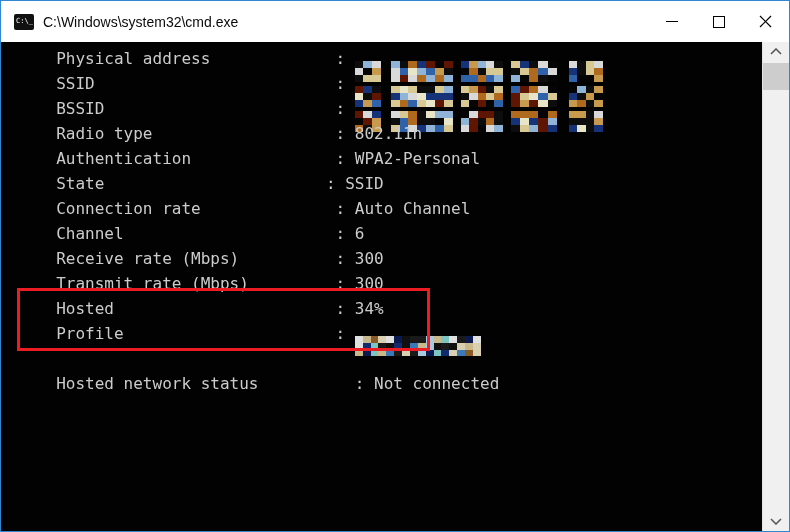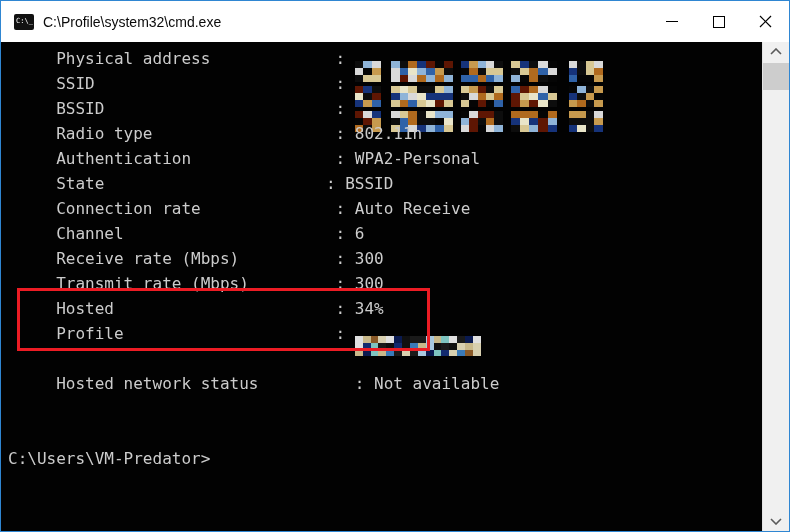--- a/index.html
+++ b/index.html
@@ -64,21 +64,21 @@
 </style>
 </head>
 <body>
 
 <div class="window" style="border-color: rgb(47, 134, 210);">
 
   <div class="titlebar">
     <div class="app-icon">
       <span>C:\_</span>
     </div>
-    <div class="title-text">C:\Profile\system32\cmd.exe</div>
+    <div class="title-text">C:\Windows\system32\cmd.exe</div>
     <div class="controls">
       <button class="ctrl-btn">
         <span class="glyph-min"></span>
       </button>
       <button class="ctrl-btn">
         <span class="glyph-max"></span>
       </button>
       <button class="ctrl-btn">
         <svg width="13" height="13" viewBox="0 0 13 13">
           <line x1="1" y1="1" x2="12" y2="12" stroke="#000" stroke-width="1.2"></line>
@@ -89,33 +89,32 @@
   </div>
 
   <div class="content">
     <div class="terminal" style="color: rgb(204, 204, 204);">
       <div>
           <div class="term-row"><span>     Physical address             : </span><span class="mosaic" style="height: 21px;"><span class="mosaic-group" style="width: 26px; height: 21px; margin-right: 10px; grid-template-columns: repeat(3, 1fr); grid-template-rows: repeat(3, 1fr);"><span style="background: rgb(13, 13, 13);"></span><span style="background: rgb(143, 180, 216);"></span><span style="background: rgb(217, 217, 217);"></span><span style="background: rgb(217, 217, 217);"></span><span style="background: rgb(5, 5, 5);"></span><span style="background: rgb(199, 154, 78);"></span><span style="background: rgb(13, 13, 13);"></span><span style="background: rgb(216, 200, 148);"></span><span style="background: rgb(216, 200, 148);"></span></span><span class="mosaic-group" style="width: 62px; height: 21px; margin-right: 8px; grid-template-columns: repeat(7, 1fr); grid-template-rows: repeat(3, 1fr);"><span style="background: rgb(143, 180, 216);"></span><span style="background: rgb(13, 13, 13);"></span><span style="background: rgb(176, 106, 30);"></span><span style="background: rgb(22, 51, 122);"></span><span style="background: rgb(94, 22, 3);"></span><span style="background: rgb(5, 5, 5);"></span><span style="background: rgb(94, 22, 3);"></span><span style="background: rgb(217, 217, 217);"></span><span style="background: rgb(47, 98, 168);"></span><span style="background: rgb(233, 229, 201);"></span><span style="background: rgb(143, 180, 216);"></span><span style="background: rgb(47, 98, 168);"></span><span style="background: rgb(199, 154, 78);"></span><span style="background: rgb(13, 13, 13);"></span><span style="background: rgb(217, 217, 217);"></span><span style="background: rgb(94, 22, 3);"></span><span style="background: rgb(217, 217, 217);"></span><span style="background: rgb(176, 106, 30);"></span><span style="background: rgb(143, 180, 216);"></span><span style="background: rgb(176, 106, 30);"></span><span style="background: rgb(143, 180, 216);"></span></span><span class="mosaic-group" style="width: 42px; height: 21px; margin-right: 8px; grid-template-columns: repeat(5, 1fr); grid-template-rows: repeat(3, 1fr);"><span style="background: rgb(22, 51, 122);"></span><span style="background: rgb(199, 154, 78);"></span><span style="background: rgb(143, 180, 216);"></span><span style="background: rgb(217, 217, 217);"></span><span style="background: rgb(13, 13, 13);"></span><span style="background: rgb(5, 5, 5);"></span><span style="background: rgb(176, 106, 30);"></span><span style="background: rgb(13, 13, 13);"></span><span style="background: rgb(216, 200, 148);"></span><span style="background: rgb(216, 200, 148);"></span><span style="background: rgb(47, 98, 168);"></span><span style="background: rgb(47, 98, 168);"></span><span style="background: rgb(176, 106, 30);"></span><span style="background: rgb(47, 98, 168);"></span><span style="background: rgb(143, 180, 216);"></span></span><span class="mosaic-group" style="width: 46px; height: 21px; margin-right: 12px; grid-template-columns: repeat(5, 1fr); grid-template-rows: repeat(3, 1fr);"><span style="background: rgb(216, 200, 148);"></span><span style="background: rgb(22, 51, 122);"></span><span style="background: rgb(13, 13, 13);"></span><span style="background: rgb(217, 217, 217);"></span><span style="background: rgb(5, 5, 5);"></span><span style="background: rgb(13, 13, 13);"></span><span style="background: rgb(216, 200, 148);"></span><span style="background: rgb(176, 106, 30);"></span><span style="background: rgb(47, 98, 168);"></span><span style="background: rgb(217, 217, 217);"></span><span style="background: rgb(143, 180, 216);"></span><span style="background: rgb(5, 5, 5);"></span><span style="background: rgb(176, 106, 30);"></span><span style="background: rgb(13, 13, 13);"></span><span style="background: rgb(5, 5, 5);"></span></span><span class="mosaic-group" style="width: 34px; height: 21px; margin-right: 0px; grid-template-columns: repeat(4, 1fr); grid-template-rows: repeat(3, 1fr);"><span style="background: rgb(217, 217, 217);"></span><span style="background: rgb(13, 13, 13);"></span><span style="background: rgb(216, 200, 148);"></span><span style="background: rgb(217, 217, 217);"></span><span style="background: rgb(22, 51, 122);"></span><span style="background: rgb(13, 13, 13);"></span><span style="background: rgb(216, 200, 148);"></span><span style="background: rgb(176, 106, 30);"></span><span style="background: rgb(47, 98, 168);"></span><span style="background: rgb(5, 5, 5);"></span><span style="background: rgb(5, 5, 5);"></span><span style="background: rgb(199, 154, 78);"></span></span></span></div>
           <div class="term-row"><span>     SSID                         : </span><span class="mosaic" style="height: 21px;"><span class="mosaic-group" style="width: 26px; height: 21px; margin-right: 10px; grid-template-columns: repeat(3, 1fr); grid-template-rows: repeat(3, 1fr);"><span style="background: rgb(94, 22, 3);"></span><span style="background: rgb(22, 51, 122);"></span><span style="background: rgb(13, 13, 13);"></span><span style="background: rgb(233, 229, 201);"></span><span style="background: rgb(13, 13, 13);"></span><span style="background: rgb(94, 22, 3);"></span><span style="background: rgb(22, 51, 122);"></span><span style="background: rgb(199, 154, 78);"></span><span style="background: rgb(47, 98, 168);"></span></span><span class="mosaic-group" style="width: 62px; height: 21px; margin-right: 8px; grid-template-columns: repeat(7, 1fr); grid-template-rows: repeat(3, 1fr);"><span style="background: rgb(216, 200, 148);"></span><span style="background: rgb(233, 229, 201);"></span><span style="background: rgb(216, 200, 148);"></span><span style="background: rgb(13, 13, 13);"></span><span style="background: rgb(13, 13, 13);"></span><span style="background: rgb(216, 200, 148);"></span><span style="background: rgb(143, 180, 216);"></span><span style="background: rgb(22, 51, 122);"></span><span style="background: rgb(143, 180, 216);"></span><span style="background: rgb(217, 217, 217);"></span><span style="background: rgb(233, 229, 201);"></span><span style="background: rgb(22, 51, 122);"></span><span style="background: rgb(22, 51, 122);"></span><span style="background: rgb(22, 51, 122);"></span><span style="background: rgb(216, 200, 148);"></span><span style="background: rgb(176, 106, 30);"></span><span style="background: rgb(47, 98, 168);"></span><span style="background: rgb(216, 200, 148);"></span><span style="background: rgb(233, 229, 201);"></span><span style="background: rgb(94, 22, 3);"></span><span style="background: rgb(216, 200, 148);"></span></span><span class="mosaic-group" style="width: 42px; height: 21px; margin-right: 8px; grid-template-columns: repeat(5, 1fr); grid-template-rows: repeat(3, 1fr);"><span style="background: rgb(216, 200, 148);"></span><span style="background: rgb(199, 154, 78);"></span><span style="background: rgb(94, 22, 3);"></span><span style="background: rgb(13, 13, 13);"></span><span style="background: rgb(216, 200, 148);"></span><span style="background: rgb(13, 13, 13);"></span><span style="background: rgb(217, 217, 217);"></span><span style="background: rgb(176, 106, 30);"></span><span style="background: rgb(216, 200, 148);"></span><span style="background: rgb(176, 106, 30);"></span><span style="background: rgb(216, 200, 148);"></span><span style="background: rgb(5, 5, 5);"></span><span style="background: rgb(94, 22, 3);"></span><span style="background: rgb(5, 5, 5);"></span><span style="background: rgb(47, 98, 168);"></span></span><span class="mosaic-group" style="width: 46px; height: 21px; margin-right: 12px; grid-template-columns: repeat(5, 1fr); grid-template-rows: repeat(3, 1fr);"><span style="background: rgb(47, 98, 168);"></span><span style="background: rgb(94, 22, 3);"></span><span style="background: rgb(176, 106, 30);"></span><span style="background: rgb(217, 217, 217);"></span><span style="background: rgb(5, 5, 5);"></span><span style="background: rgb(94, 22, 3);"></span><span style="background: rgb(216, 200, 148);"></span><span style="background: rgb(233, 229, 201);"></span><span style="background: rgb(47, 98, 168);"></span><span style="background: rgb(216, 200, 148);"></span><span style="background: rgb(94, 22, 3);"></span><span style="background: rgb(199, 154, 78);"></span><span style="background: rgb(94, 22, 3);"></span><span style="background: rgb(233, 229, 201);"></span><span style="background: rgb(13, 13, 13);"></span></span><span class="mosaic-group" style="width: 34px; height: 21px; margin-right: 0px; grid-template-columns: repeat(4, 1fr); grid-template-rows: repeat(3, 1fr);"><span style="background: rgb(5, 5, 5);"></span><span style="background: rgb(143, 180, 216);"></span><span style="background: rgb(13, 13, 13);"></span><span style="background: rgb(199, 154, 78);"></span><span style="background: rgb(22, 51, 122);"></span><span style="background: rgb(13, 13, 13);"></span><span style="background: rgb(199, 154, 78);"></span><span style="background: rgb(5, 5, 5);"></span><span style="background: rgb(199, 154, 78);"></span><span style="background: rgb(176, 106, 30);"></span><span style="background: rgb(13, 13, 13);"></span><span style="background: rgb(199, 154, 78);"></span></span></span></div>
           <div class="term-row"><span>     BSSID                        : </span><span class="mosaic" style="height: 21px;"><span class="mosaic-group" style="width: 26px; height: 21px; margin-right: 10px; grid-template-columns: repeat(3, 1fr); grid-template-rows: repeat(3, 1fr);"><span style="background: rgb(94, 22, 3);"></span><span style="background: rgb(217, 217, 217);"></span><span style="background: rgb(22, 51, 122);"></span><span style="background: rgb(5, 5, 5);"></span><span style="background: rgb(94, 22, 3);"></span><span style="background: rgb(199, 154, 78);"></span><span style="background: rgb(176, 106, 30);"></span><span style="background: rgb(13, 13, 13);"></span><span style="background: rgb(199, 154, 78);"></span></span><span class="mosaic-group" style="width: 62px; height: 21px; margin-right: 8px; grid-template-columns: repeat(7, 1fr); grid-template-rows: repeat(3, 1fr);"><span style="background: rgb(217, 217, 217);"></span><span style="background: rgb(216, 200, 148);"></span><span style="background: rgb(176, 106, 30);"></span><span style="background: rgb(13, 13, 13);"></span><span style="background: rgb(233, 229, 201);"></span><span style="background: rgb(143, 180, 216);"></span><span style="background: rgb(143, 180, 216);"></span><span style="background: rgb(13, 13, 13);"></span><span style="background: rgb(47, 98, 168);"></span><span style="background: rgb(176, 106, 30);"></span><span style="background: rgb(13, 13, 13);"></span><span style="background: rgb(13, 13, 13);"></span><span style="background: rgb(5, 5, 5);"></span><span style="background: rgb(233, 229, 201);"></span><span style="background: rgb(216, 200, 148);"></span><span style="background: rgb(47, 98, 168);"></span><span style="background: rgb(217, 217, 217);"></span><span style="background: rgb(22, 51, 122);"></span><span style="background: rgb(143, 180, 216);"></span><span style="background: rgb(47, 98, 168);"></span><span style="background: rgb(216, 200, 148);"></span></span><span class="mosaic-group" style="width: 42px; height: 21px; margin-right: 8px; grid-template-columns: repeat(5, 1fr); grid-template-rows: repeat(3, 1fr);"><span style="background: rgb(5, 5, 5);"></span><span style="background: rgb(217, 217, 217);"></span><span style="background: rgb(94, 22, 3);"></span><span style="background: rgb(94, 22, 3);"></span><span style="background: rgb(13, 13, 13);"></span><span style="background: rgb(143, 180, 216);"></span><span style="background: rgb(94, 22, 3);"></span><span style="background: rgb(13, 13, 13);"></span><span style="background: rgb(176, 106, 30);"></span><span style="background: rgb(13, 13, 13);"></span><span style="background: rgb(217, 217, 217);"></span><span style="background: rgb(94, 22, 3);"></span><span style="background: rgb(5, 5, 5);"></span><span style="background: rgb(217, 217, 217);"></span><span style="background: rgb(143, 180, 216);"></span></span><span class="mosaic-group" style="width: 46px; height: 21px; margin-right: 12px; grid-template-columns: repeat(5, 1fr); grid-template-rows: repeat(3, 1fr);"><span style="background: rgb(176, 106, 30);"></span><span style="background: rgb(176, 106, 30);"></span><span style="background: rgb(176, 106, 30);"></span><span style="background: rgb(5, 5, 5);"></span><span style="background: rgb(176, 106, 30);"></span><span style="background: rgb(22, 51, 122);"></span><span style="background: rgb(233, 229, 201);"></span><span style="background: rgb(22, 51, 122);"></span><span style="background: rgb(94, 22, 3);"></span><span style="background: rgb(143, 180, 216);"></span><span style="background: rgb(13, 13, 13);"></span><span style="background: rgb(216, 200, 148);"></span><span style="background: rgb(143, 180, 216);"></span><span style="background: rgb(94, 22, 3);"></span><span style="background: rgb(22, 51, 122);"></span></span><span class="mosaic-group" style="width: 34px; height: 21px; margin-right: 0px; grid-template-columns: repeat(4, 1fr); grid-template-rows: repeat(3, 1fr);"><span style="background: rgb(199, 154, 78);"></span><span style="background: rgb(199, 154, 78);"></span><span style="background: rgb(13, 13, 13);"></span><span style="background: rgb(217, 217, 217);"></span><span style="background: rgb(13, 13, 13);"></span><span style="background: rgb(13, 13, 13);"></span><span style="background: rgb(13, 13, 13);"></span><span style="background: rgb(199, 154, 78);"></span><span style="background: rgb(22, 51, 122);"></span><span style="background: rgb(233, 229, 201);"></span><span style="background: rgb(13, 13, 13);"></span><span style="background: rgb(22, 51, 122);"></span></span></span></div>
           <div class="term-row"><span>     Radio type                   : </span><span>802.11n</span></div>
           <div class="term-row"><span>     Authentication               : </span><span>WPA2-Personal</span></div>
-          <div class="term-row"><span>     State                       : </span><span>BSSID</span></div>
-          <div class="term-row"><span>     Connection rate              : </span><span>Auto Receive</span></div>
+          <div class="term-row"><span>     State                       : </span><span>SSID</span></div>
+          <div class="term-row"><span>     Connection rate              : </span><span>Auto Channel</span></div>
           <div class="term-row"><span>     Channel                      : </span><span>6</span></div>
           <div class="term-row"><span>     Receive rate (Mbps)          : </span><span>300</span></div>
           <div class="term-row"><span>     Transmit rate (Mbps)         : </span><span>300</span></div>
           <div class="term-row"><span>     Hosted                       : </span><span>34%</span></div>
           <div class="term-row"><span>     Profile                      : </span><span class="mosaic" style="height: 20px;"><span class="mosaic-group" style="width: 126px; height: 20px; margin-right: 0px; grid-template-columns: repeat(16, 1fr); grid-template-rows: repeat(3, 1fr);"><span style="background: rgb(224, 224, 224);"></span><span style="background: rgb(200, 184, 138);"></span><span style="background: rgb(138, 90, 40);"></span><span style="background: rgb(216, 208, 176);"></span><span style="background: rgb(224, 224, 224);"></span><span style="background: rgb(10, 26, 80);"></span><span style="background: rgb(16, 16, 16);"></span><span style="background: rgb(26, 26, 26);"></span><span style="background: rgb(26, 26, 26);"></span><span style="background: rgb(168, 200, 224);"></span><span style="background: rgb(200, 184, 138);"></span><span style="background: rgb(126, 196, 192);"></span><span style="background: rgb(224, 224, 224);"></span><span style="background: rgb(26, 26, 26);"></span><span style="background: rgb(10, 26, 80);"></span><span style="background: rgb(224, 224, 224);"></span><span style="background: rgb(224, 224, 224);"></span><span style="background: rgb(18, 42, 110);"></span><span style="background: rgb(126, 196, 192);"></span><span style="background: rgb(26, 26, 26);"></span><span style="background: rgb(16, 16, 16);"></span><span style="background: rgb(18, 42, 110);"></span><span style="background: rgb(16, 16, 16);"></span><span style="background: rgb(58, 122, 184);"></span><span style="background: rgb(200, 184, 138);"></span><span style="background: rgb(168, 200, 224);"></span><span style="background: rgb(16, 16, 16);"></span><span style="background: rgb(26, 26, 26);"></span><span style="background: rgb(16, 16, 16);"></span><span style="background: rgb(216, 208, 176);"></span><span style="background: rgb(200, 184, 138);"></span><span style="background: rgb(216, 208, 176);"></span><span style="background: rgb(200, 184, 138);"></span><span style="background: rgb(10, 26, 80);"></span><span style="background: rgb(126, 196, 192);"></span><span style="background: rgb(200, 184, 138);"></span><span style="background: rgb(58, 122, 184);"></span><span style="background: rgb(26, 26, 26);"></span><span style="background: rgb(216, 208, 176);"></span><span style="background: rgb(26, 26, 26);"></span><span style="background: rgb(168, 200, 224);"></span><span style="background: rgb(10, 26, 80);"></span><span style="background: rgb(126, 196, 192);"></span><span style="background: rgb(18, 42, 110);"></span><span style="background: rgb(216, 208, 176);"></span><span style="background: rgb(58, 122, 184);"></span><span style="background: rgb(138, 90, 40);"></span><span style="background: rgb(216, 208, 176);"></span></span></span></div>
           <div class="term-row"> </div>
-          <div class="term-row"><span>     Hosted network status          : </span><span>Not available</span></div>
+          <div class="term-row"><span>     Hosted network status          : </span><span>Not connected</span></div>
           <div class="term-row"> </div>
           <div class="term-row"> </div>
         </div>
-      <div class="term-row">C:\Users\VM-Predator&gt;</div>
     </div>
 
     <div class="highlight-box" style="border-color: rgb(236, 28, 36);"></div>
 
     <div class="scrollbar">
       <button class="sb-btn">
         <svg width="12" height="7" viewBox="0 0 12 7">
           <polyline points="1,6 6,1 11,6" fill="none" stroke="#5a5a5a" stroke-width="1.6"></polyline>
         </svg>
       </button>

